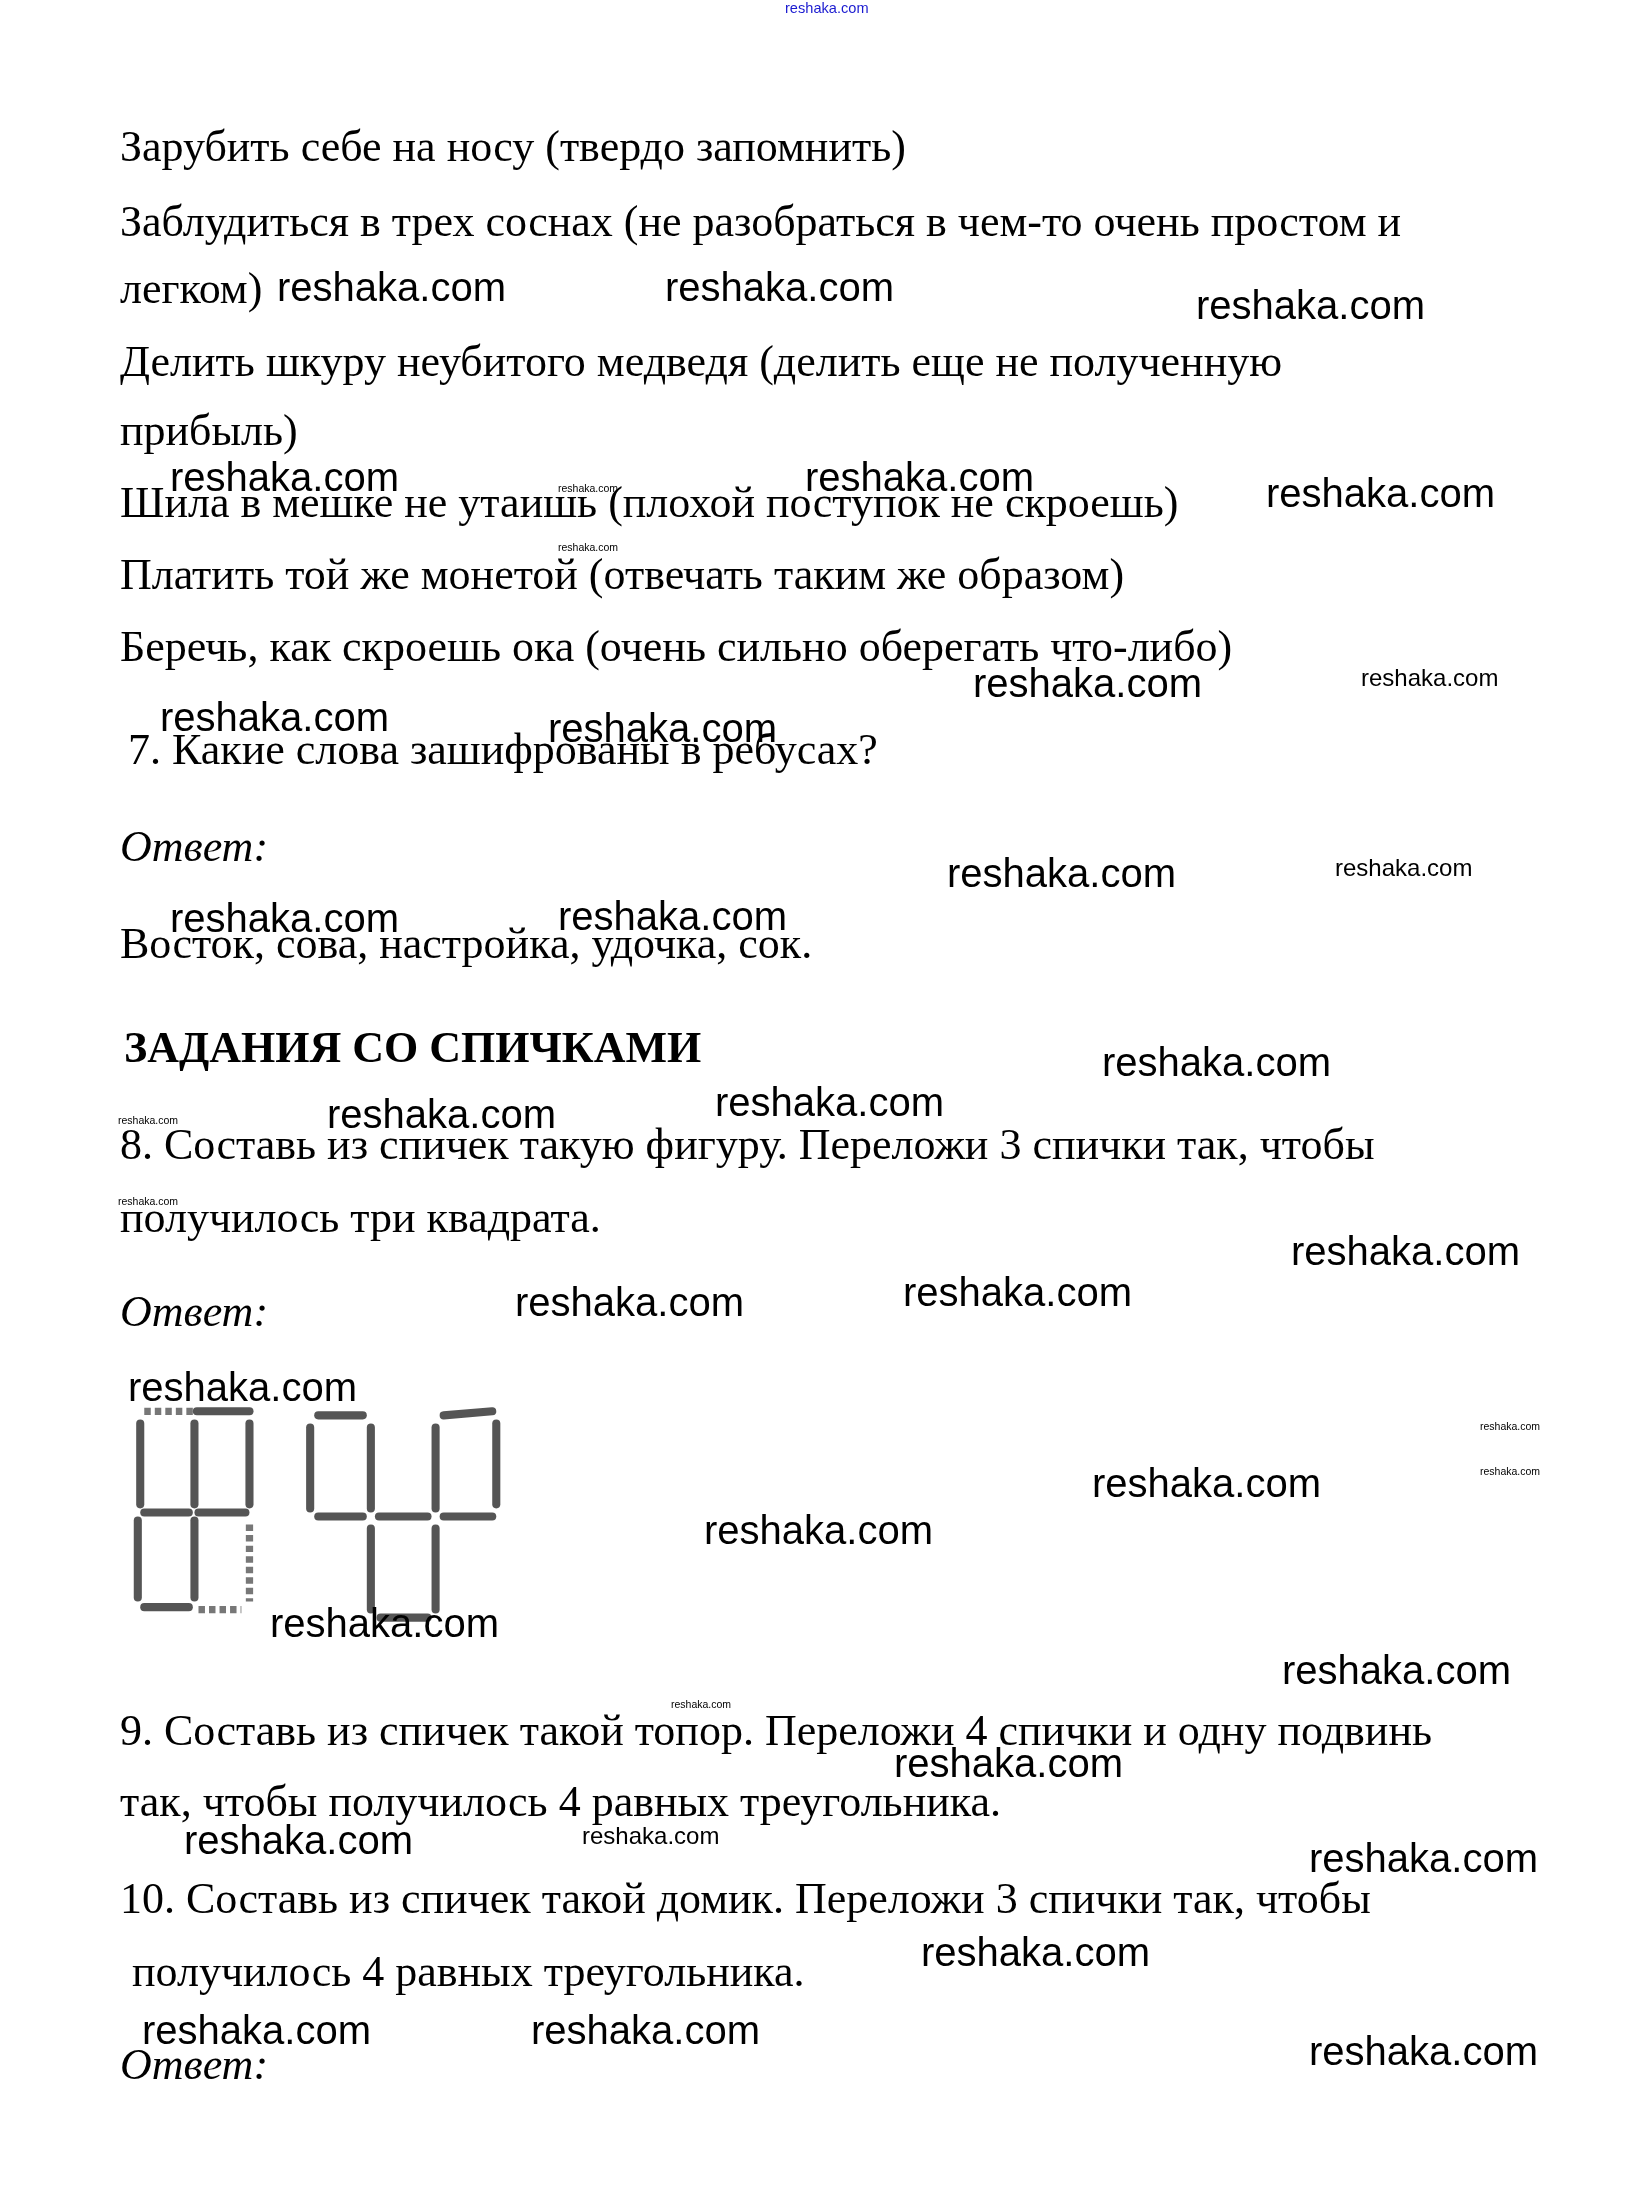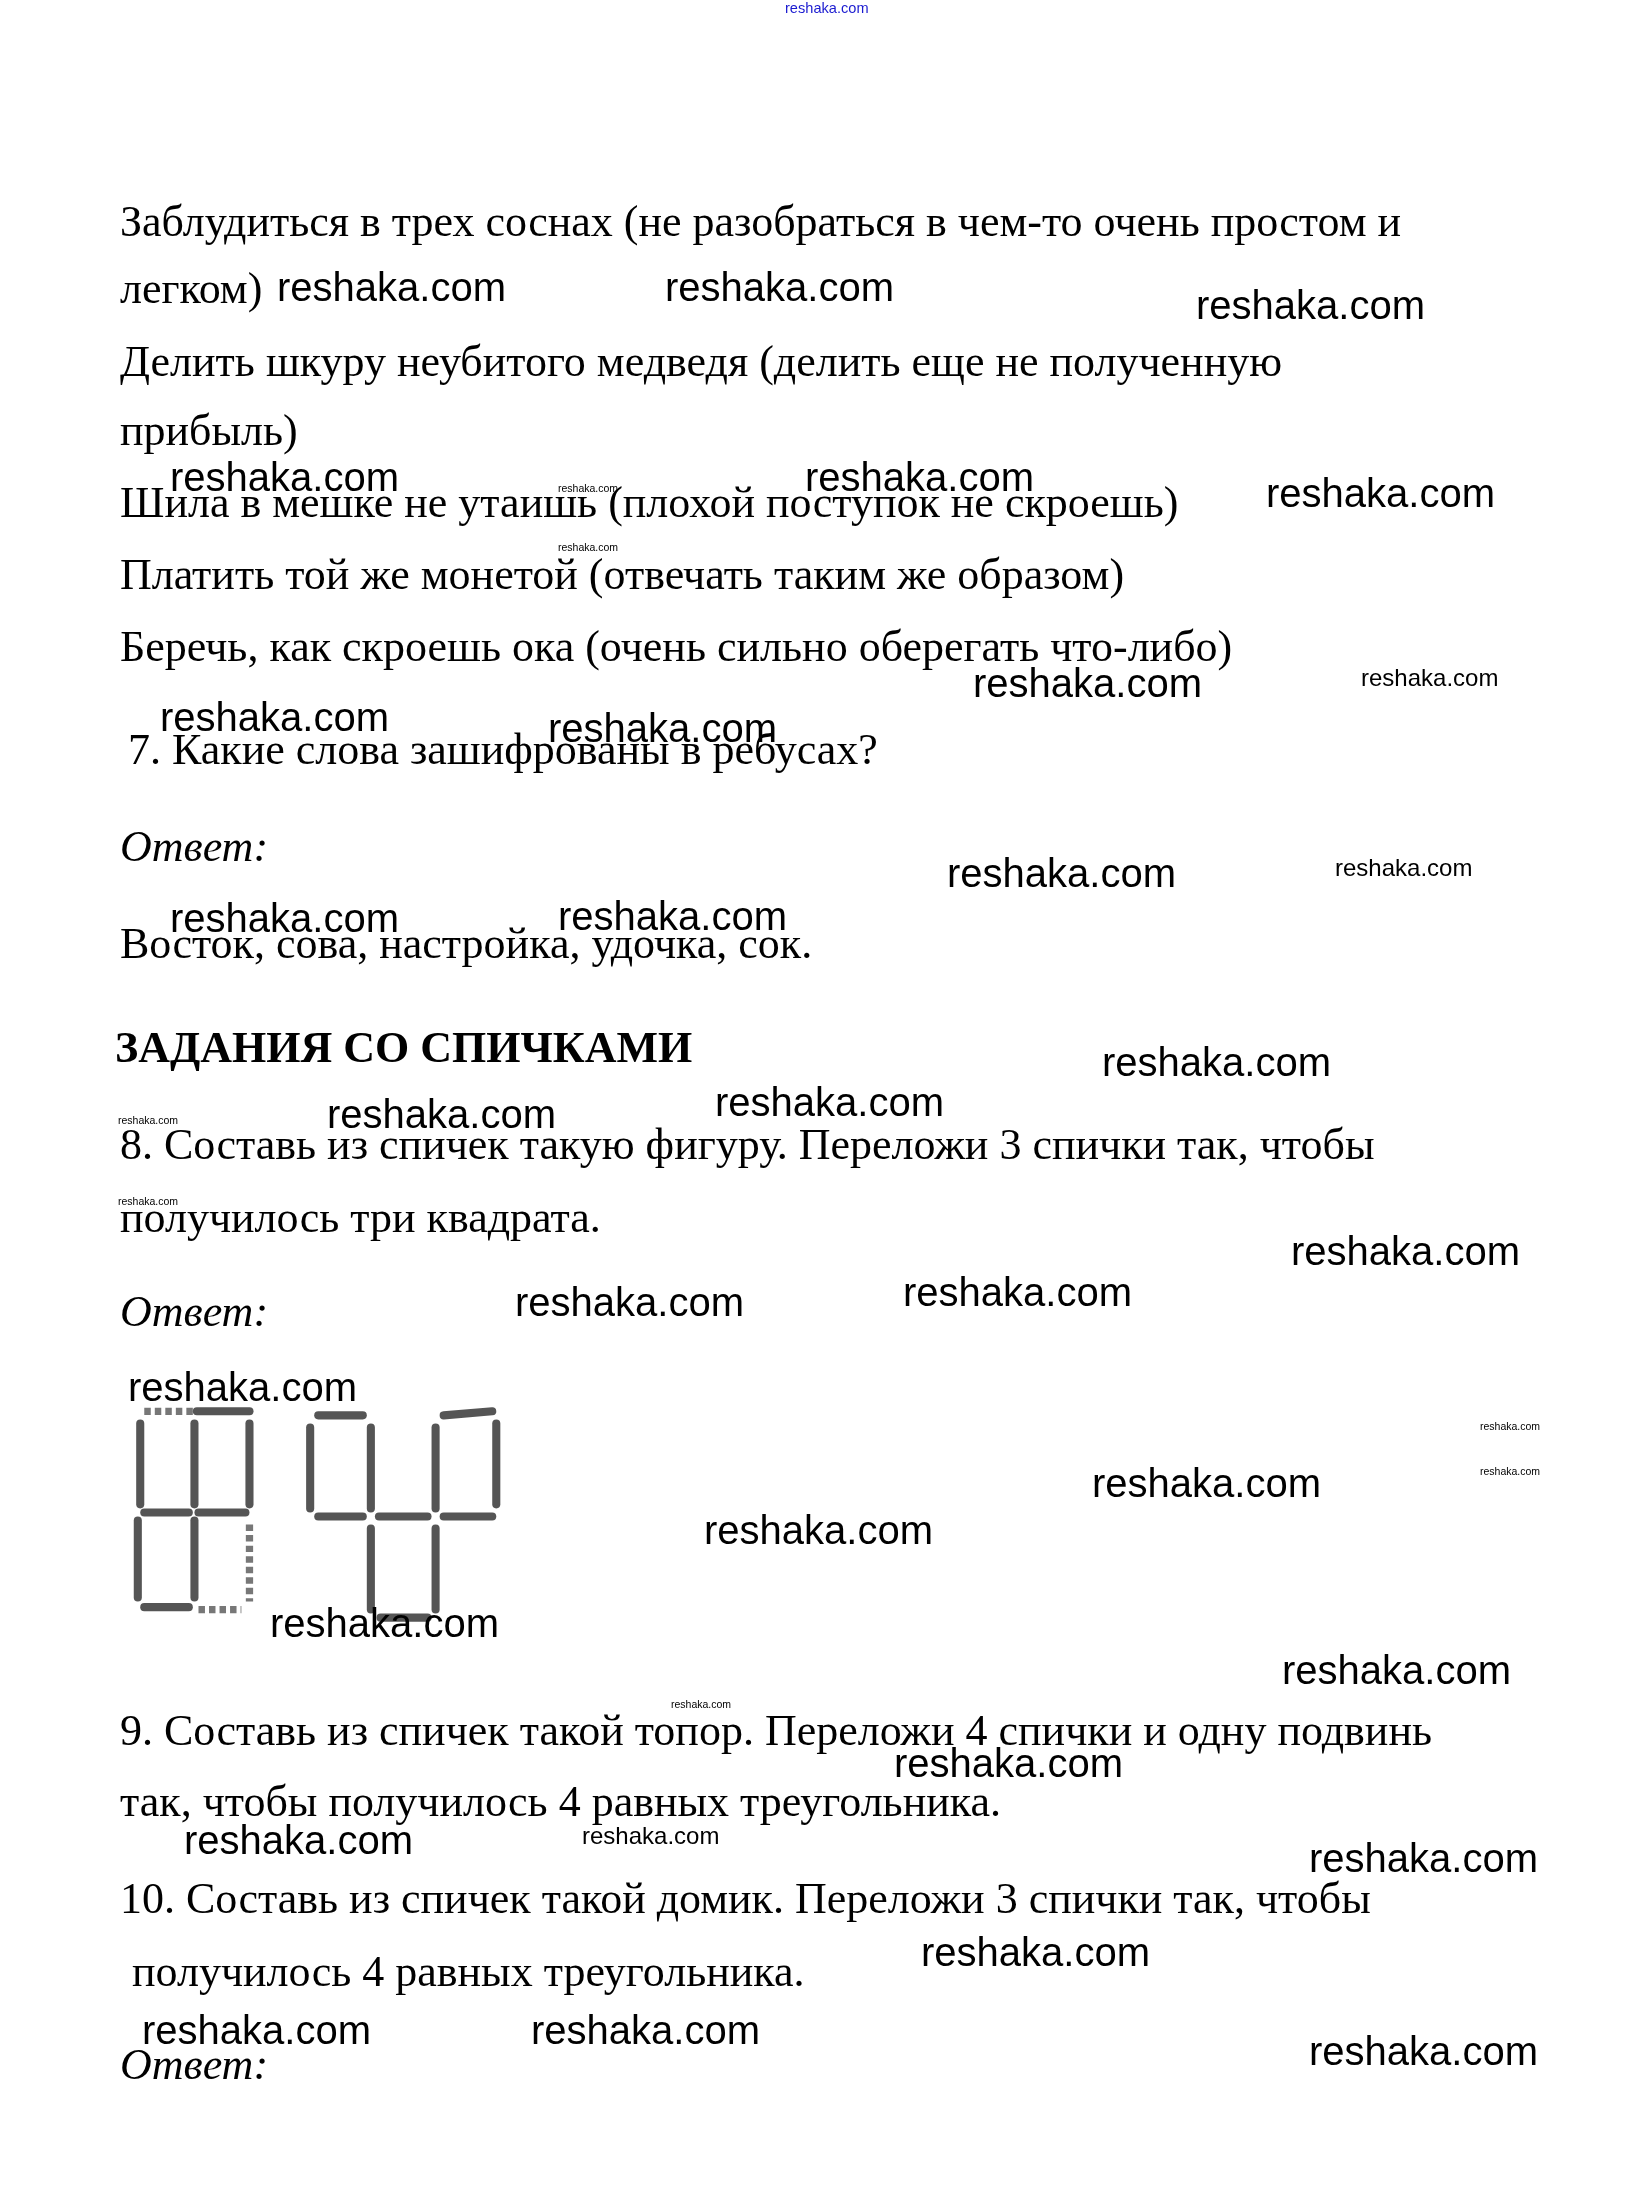--- a/index.html
+++ b/index.html
@@ -15,33 +15,34 @@
   .m{stroke:#555;stroke-width:10;stroke-linecap:round;fill:none;}
   .md{stroke:#777;stroke-width:9;stroke-dasharray:8 5;fill:none;}
 </style>
 </head>
 <body>
 
 <div id="page">
 
   <div class="wm-top" style="left:785px;top:0px;">reshaka.com</div>
 
+  <div class="t" style="left:120px;top:125px;">Зарубить себе на носу (твердо запомнить)</div>
   <div class="t" style="left:120px;top:200px;text-align:right;">Заблудиться в трех соснах (не разобраться в чем-то очень простом и</div>
   <div class="t" style="left:120px;top:267px;">легком)</div>
   <div class="t" style="left:120px;top:340px;">Делить шкуру неубитого медведя (делить еще не полученную</div>
   <div class="t" style="left:120px;top:409px;">прибыль)</div>
   <div class="t" style="left:120px;top:481px;">Шила в мешке не утаишь (плохой поступок не скроешь)</div>
   <div class="t" style="left:120px;top:553px;">Платить той же монетой (отвечать таким же образом)</div>
   <div class="t" style="left:120px;top:625px;">Беречь, как скроешь ока (очень сильно оберегать что-либо)</div>
 
   <div class="t" style="left:128px;top:728px;">7. Какие слова зашифрованы в ребусах?</div>
   <div class="t i" style="left:120px;top:825px;">Ответ:</div>
   <div class="t" style="left:120px;top:922px;text-align:center;">Восток, сова, настройка, удочка, сок.</div>
 
-  <div class="t h" style="left:115px;top:1026px;text-align:center;">ЗАДАНИЯ СО СПИЧКАМИ</div>
+  <div class="t h" style="left:124px;top:1026px;text-align:center;">ЗАДАНИЯ СО СПИЧКАМИ</div>
 
   <div class="t" style="left:120px;top:1123px;">8. Составь из спичек такую фигуру. Переложи 3 спички так, чтобы</div>
   <div class="t" style="left:120px;top:1196px;">получилось три квадрата.</div>
   <div class="t i" style="left:120px;top:1290px;">Ответ:</div>
 
   <svg id="figure" viewBox="0 0 760 300">
     <g>
       <line class="md" x1="30" y1="20" x2="90" y2="20"></line>
       <line class="m" x1="95" y1="20" x2="160" y2="20"></line>
       <line class="m" x1="25" y1="35" x2="25" y2="135"></line>

